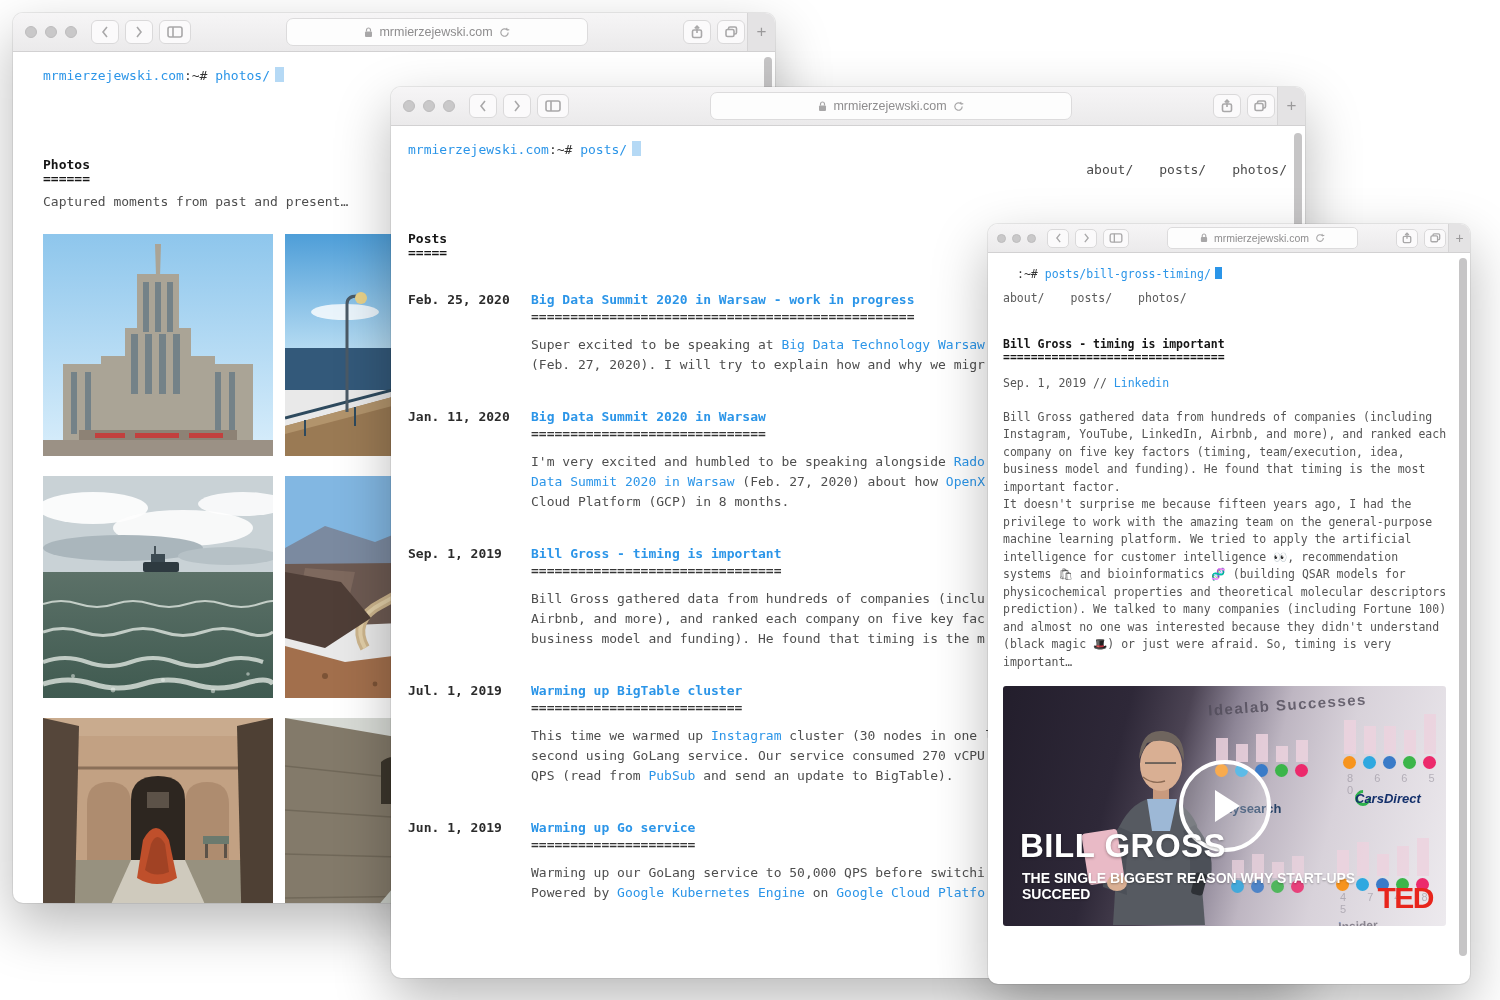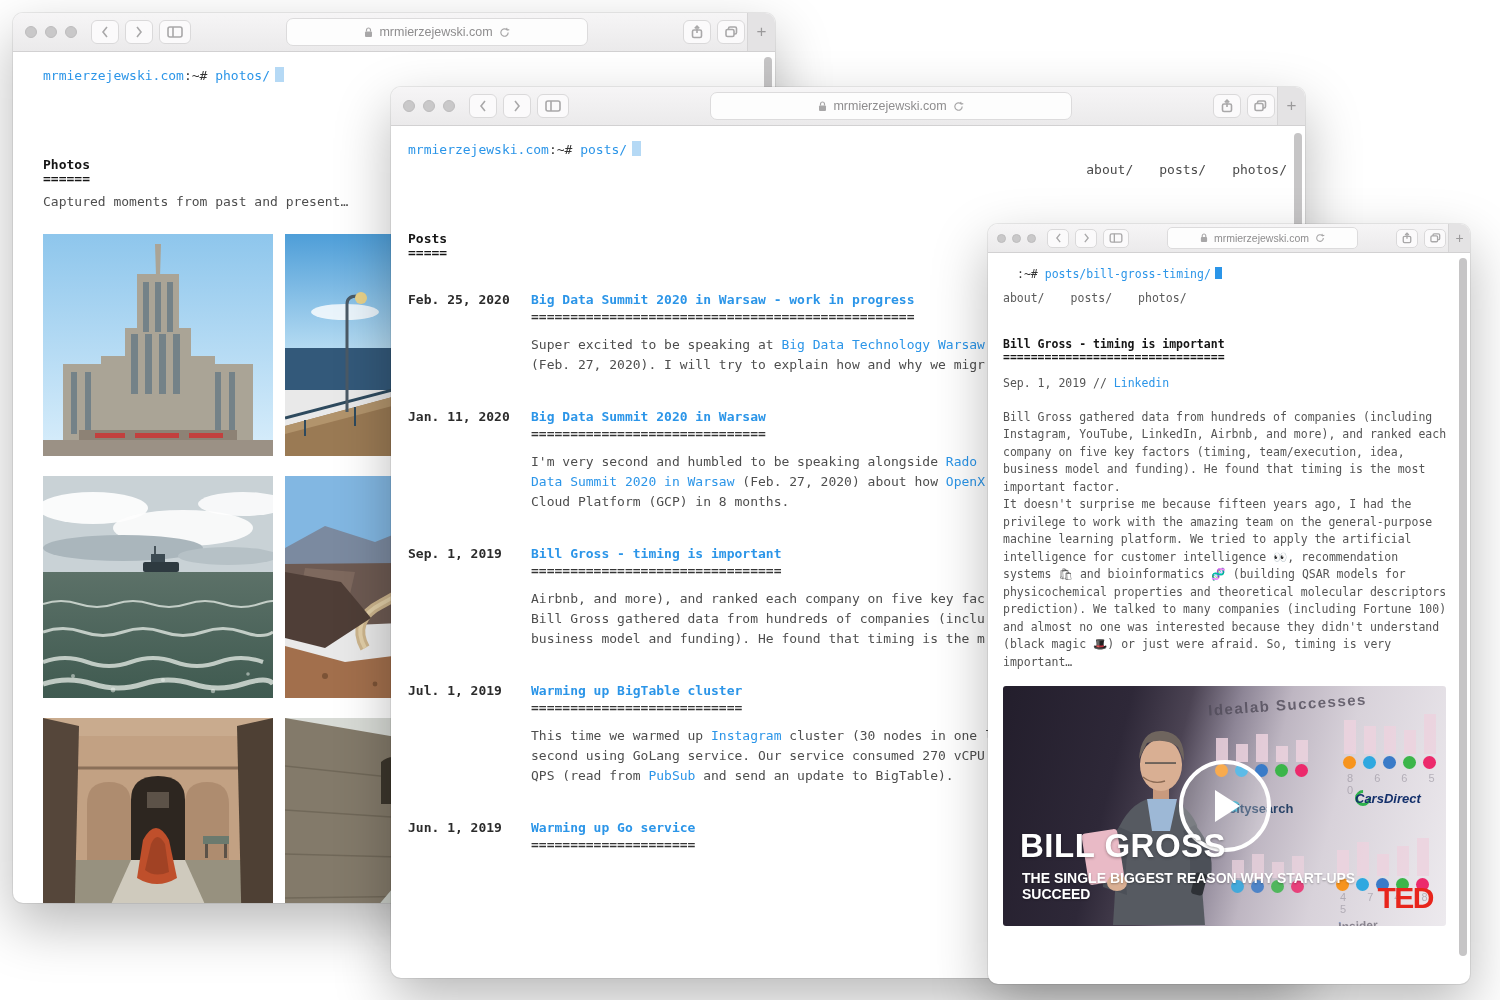--- a/index.html
+++ b/index.html
@@ -71,21 +71,21 @@
   .video *{position:absolute;}
   .slide-title{left:205px;top:10px;font:700 15px "Liberation Sans",sans-serif;color:#504b59;
                transform:rotate(-4deg);letter-spacing:1.5px;opacity:.8;white-space:nowrap;}
   .cl{display:flex;gap:7px;align-items:flex-end;}
   .bi{position:static;display:flex;flex-direction:column;align-items:center;gap:2px;}
   .bar{position:static;width:12px;background:#ecd2de;opacity:.85;}
   .cdot{position:static;width:13px;height:13px;border-radius:50%;}
   .c1{background:#f7941d;} .c2{background:#2fa8e0;} .c3{background:#3a7bc8;}
   .c4{background:#3cb54a;} .c5{background:#ec2a6c;}
   .scores{font:11px "Liberation Sans",sans-serif;color:#8d8894;letter-spacing:9px;opacity:.55;}
-  .logo-cs{left:226px;top:115px;font:700 13px "Liberation Sans",sans-serif;color:#16355c;display:flex;align-items:flex-start;gap:4px;opacity:.9;}
+  .logo-cs{left:214px;top:115px;font:700 13px "Liberation Sans",sans-serif;color:#16355c;display:flex;align-items:flex-start;gap:4px;opacity:.9;}
   .csdot{position:static;width:11px;height:11px;border-radius:50%;background:#1fa8c9;}
   .logo-cd{left:352px;top:104px;font:italic 700 13px "Liberation Sans",sans-serif;color:#14306b;display:flex;align-items:center;gap:3px;}
   .swirl{position:static;width:10px;height:10px;border:3px solid #2eb24c;border-right-color:transparent;border-radius:50%;transform:rotate(-45deg);}
   .logo-ip{left:335px;bottom:6px;font:700 12px "Liberation Sans",sans-serif;color:#4f4a58;opacity:.6;transform:rotate(-3deg);}
   .logo-ip b{color:#2b6bd4;}
   .play{left:50%;top:50%;transform:translate(-50%,-50%);width:84px;height:84px;border:4px solid #fff;
         border-radius:50%;background:rgba(255,255,255,.22);}
   .play::after{content:"";position:absolute;left:32px;top:26px;width:0;height:0;
                border-left:25px solid #fff;border-top:16px solid transparent;border-bottom:16px solid transparent;}
   .vname{left:17px;top:141px;font:800 33px "Liberation Sans",sans-serif;color:#fff;letter-spacing:.5px;text-shadow:0 1px 3px rgba(0,0,0,.35);}
@@ -411,44 +411,47 @@
           <div class="post">
             <div class="pdate">Feb. 25, 2020</div>
             <div><a class="lnk ptitle">Big Data Summit 2020 in Warsaw - work in progress</a><div class="prule">=================================================</div><div class="pbody">
                 <div class="pline"><span>Super excited to be speaking at </span><a class="lnk">Big Data Technology Warsaw</a></div>
                 <div class="pline"><span>(Feb. 27, 2020). I will try to explain how and why we migr</span></div>
               </div></div>
           </div>
           <div class="post">
             <div class="pdate">Jan. 11, 2020</div>
             <div><a class="lnk ptitle">Big Data Summit 2020 in Warsaw</a><div class="prule">==============================</div><div class="pbody">
-                <div class="pline"><span>I'm very second and humbled to be speaking alongside </span><a class="lnk">Rado</a></div>
+                <div class="pline"><span>I'm very excited and humbled to be speaking alongside </span><a class="lnk">Rado</a></div>
                 <div class="pline"><a class="lnk">Data Summit 2020 in Warsaw</a><span> (Feb. 27, 2020) about how </span><a class="lnk">OpenX</a></div>
                 <div class="pline"><span>Cloud Platform (GCP) in 8 months.</span></div>
               </div></div>
           </div>
           <div class="post">
             <div class="pdate">Sep. 1, 2019</div>
             <div><a class="lnk ptitle">Bill Gross - timing is important</a><div class="prule">================================</div><div class="pbody">
+                <div class="pline"><span>Bill Gross gathered data from hundreds of companies (inclu</span></div>
                 <div class="pline"><span>Airbnb, and more), and ranked each company on five key fac</span></div>
-                <div class="pline"><span>Bill Gross gathered data from hundreds of companies (inclu</span></div>
                 <div class="pline"><span>business model and funding). He found that timing is the m</span></div>
               </div></div>
           </div>
           <div class="post">
             <div class="pdate">Jul. 1, 2019</div>
             <div><a class="lnk ptitle">Warming up BigTable cluster</a><div class="prule">===========================</div><div class="pbody">
                 <div class="pline"><span>This time we warmed up </span><a class="lnk">Instagram</a><span> cluster (30 nodes in one l</span></div>
                 <div class="pline"><span>second using GoLang service. Our service consumed 270 vCPU</span></div>
                 <div class="pline"><span>QPS (read from </span><a class="lnk">PubSub</a><span> and send an update to BigTable).</span></div>
               </div></div>
           </div>
           <div class="post">
             <div class="pdate">Jun. 1, 2019</div>
-            <div><a class="lnk ptitle">Warming up Go service</a><div class="prule">=====================</div></div>
+            <div><a class="lnk ptitle">Warming up Go service</a><div class="prule">=====================</div><div class="pbody">
+                <div class="pline"><span>Warming up our GoLang service to 50,000 QPS before switchi</span></div>
+                <div class="pline"><span>Powered by </span><a class="lnk">Google Kubernetes Engine</a><span> on </span><a class="lnk">Google Cloud Platfo</a></div>
+              </div></div>
           </div>
         </div>
     </div>
     <div class="scroll">
         <div class="thumb" style="top:6px;height:170px"></div>
       </div>
   </section>
 
   <section class="window win3" style="left:988px;top:224px;width:482px;height:760px;">
     <div class="titlebar">

